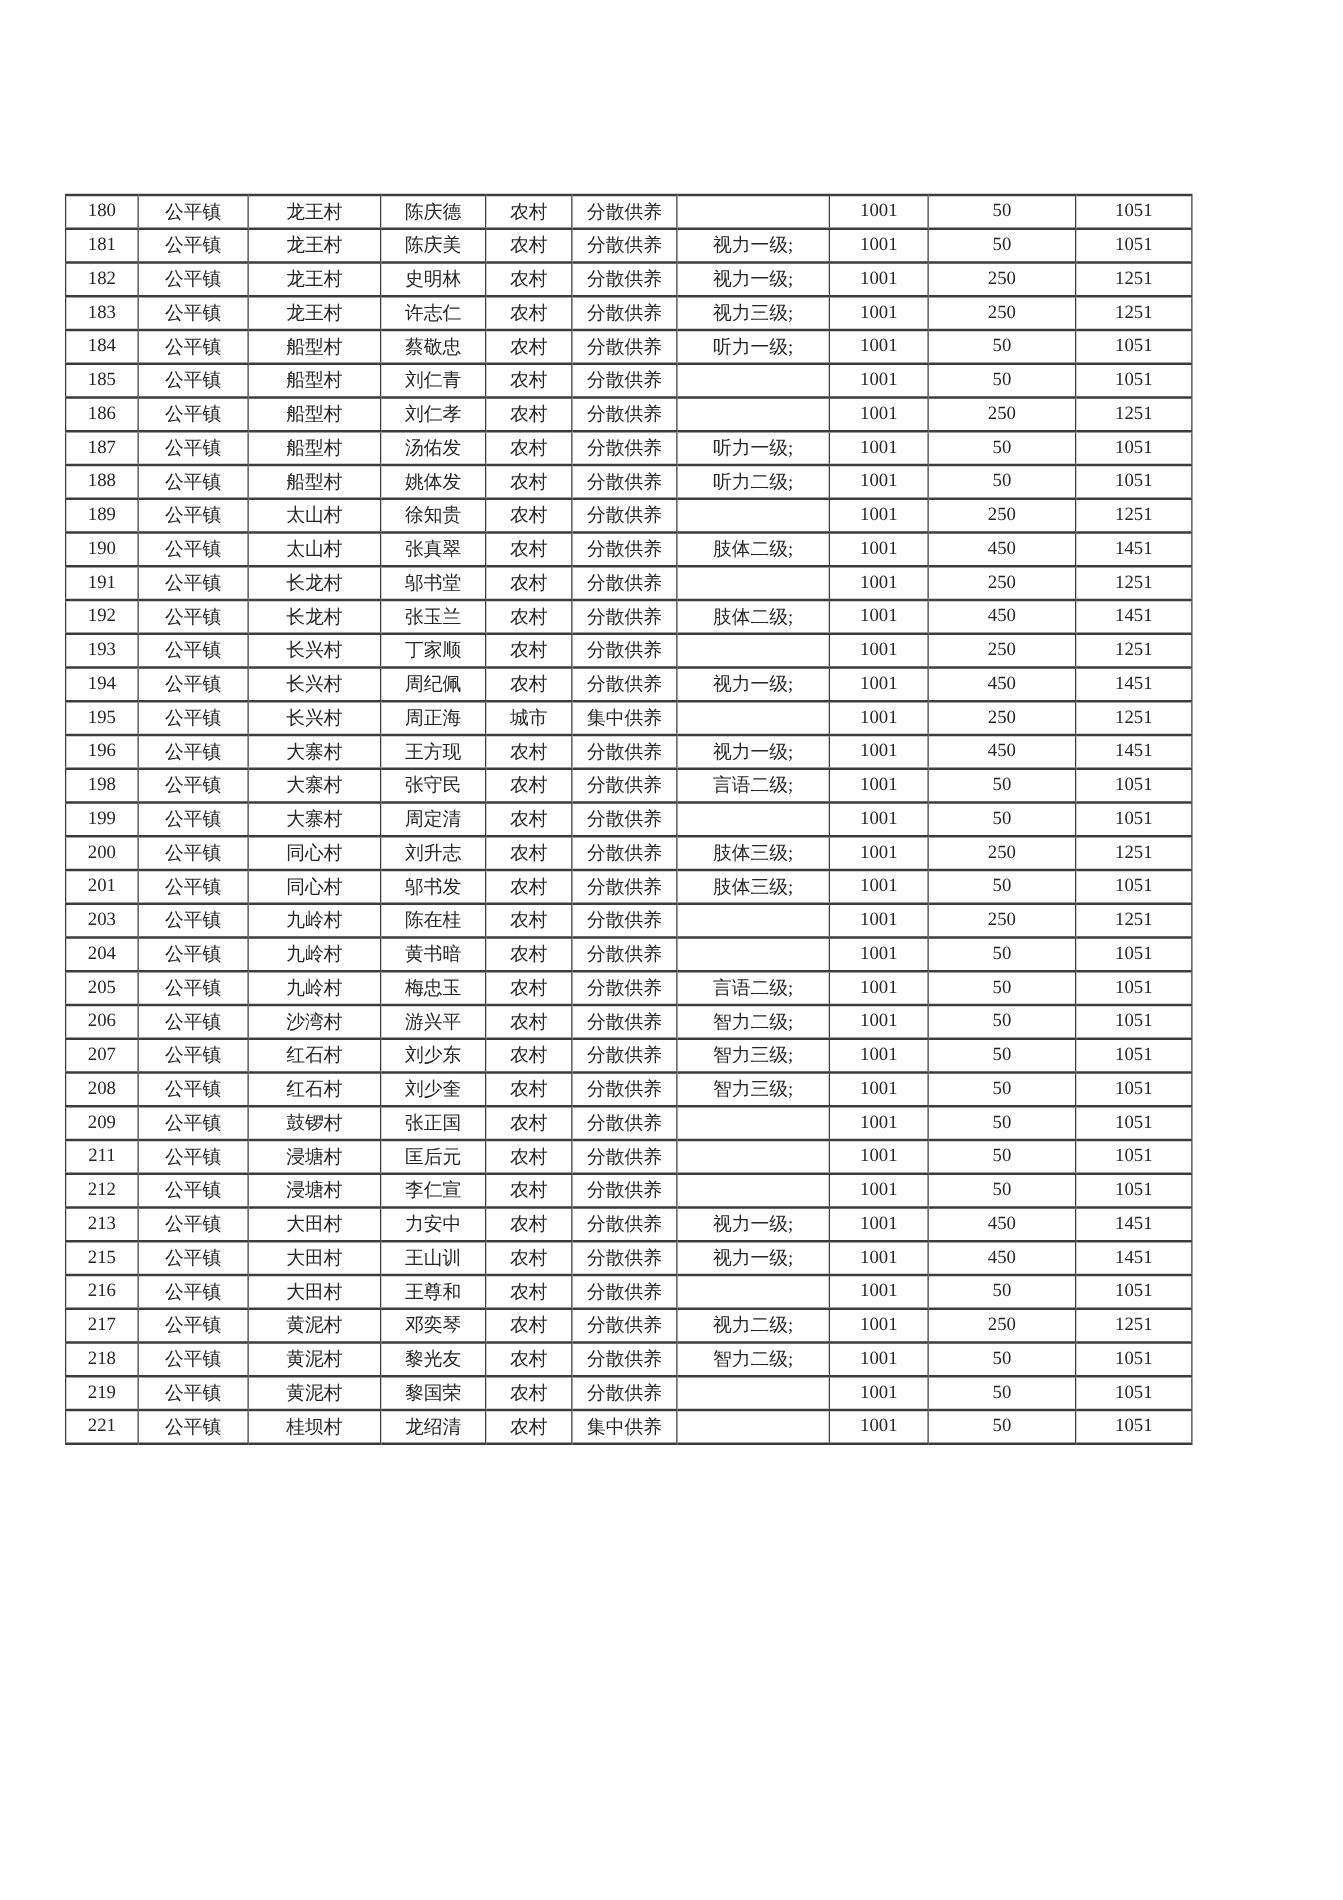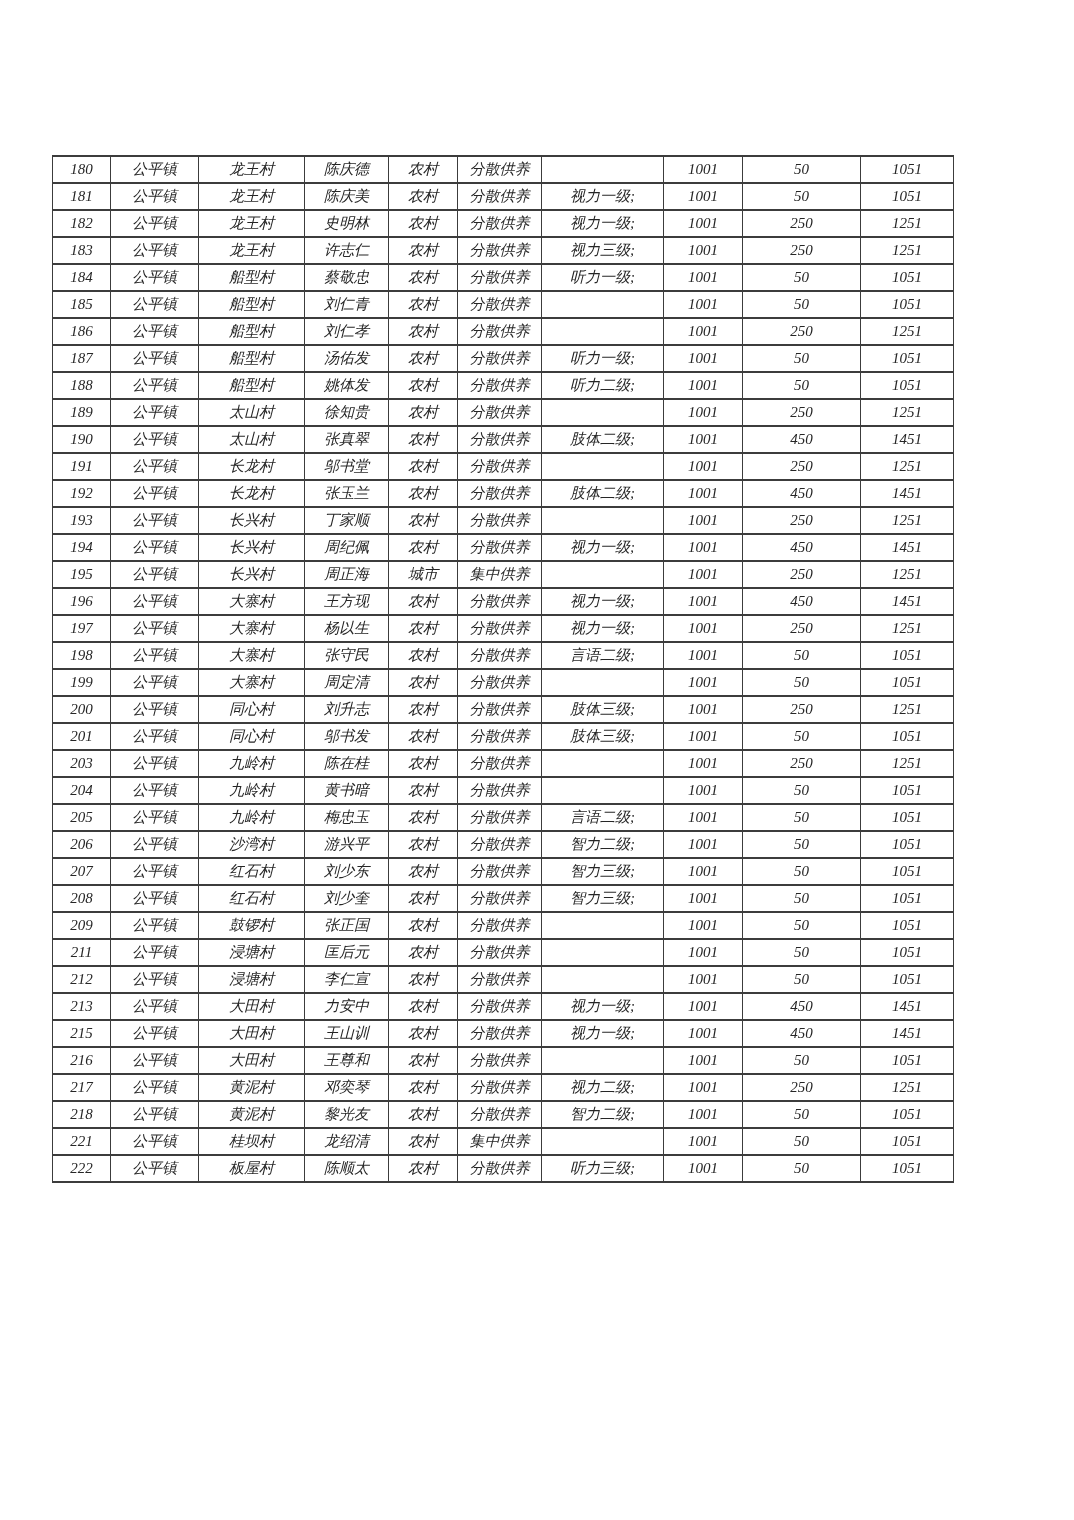--- a/index.html
+++ b/index.html
@@ -19,21 +19,20 @@
     width: 1074px;
     height: 1520px;
     background: #ffffff;
   }
   table.data-table {
     position: absolute;
     left: 52px;
     top: 155px;
     border-collapse: collapse;
     table-layout: fixed;
-    font-style: italic;
   }
   table.data-table td {
     border-left: 1px solid var(--border-color, #3c3c3c);
     border-right: 1px solid var(--border-color, #3c3c3c);
     border-top: 2px solid var(--border-color, #3c3c3c);
     border-bottom: 2px solid var(--border-color, #3c3c3c);
     height: 25px;
     padding: 0;
     text-align: center;
     vertical-align: middle;
@@ -259,32 +258,20 @@
           <td>大寨村</td>
           <td>王方现</td>
           <td>农村</td>
           <td>分散供养</td>
           <td>视力一级;</td>
           <td>1001</td>
           <td>450</td>
           <td>1451</td>
         </tr>
         <tr>
-          <td>197</td>
-          <td>公平镇</td>
-          <td>大寨村</td>
-          <td>杨以生</td>
-          <td>农村</td>
-          <td>分散供养</td>
-          <td>视力一级;</td>
-          <td>1001</td>
-          <td>250</td>
-          <td>1251</td>
-        </tr>
-        <tr>
           <td>198</td>
           <td>公平镇</td>
           <td>大寨村</td>
           <td>张守民</td>
           <td>农村</td>
           <td>分散供养</td>
           <td>言语二级;</td>
           <td>1001</td>
           <td>50</td>
           <td>1051</td>
@@ -487,38 +474,38 @@
           <td>黄泥村</td>
           <td>黎光友</td>
           <td>农村</td>
           <td>分散供养</td>
           <td>智力二级;</td>
           <td>1001</td>
           <td>50</td>
           <td>1051</td>
         </tr>
         <tr>
+          <td>219</td>
+          <td>公平镇</td>
+          <td>黄泥村</td>
+          <td>黎国荣</td>
+          <td>农村</td>
+          <td>分散供养</td>
+          <td></td>
+          <td>1001</td>
+          <td>50</td>
+          <td>1051</td>
+        </tr>
+        <tr>
           <td>221</td>
           <td>公平镇</td>
           <td>桂坝村</td>
           <td>龙绍清</td>
           <td>农村</td>
           <td>集中供养</td>
           <td></td>
-          <td>1001</td>
-          <td>50</td>
-          <td>1051</td>
-        </tr>
-        <tr>
-          <td>222</td>
-          <td>公平镇</td>
-          <td>板屋村</td>
-          <td>陈顺太</td>
-          <td>农村</td>
-          <td>分散供养</td>
-          <td>听力三级;</td>
           <td>1001</td>
           <td>50</td>
           <td>1051</td>
         </tr>
       </tbody>
   </table>
 </div>
 
 </body></html>

